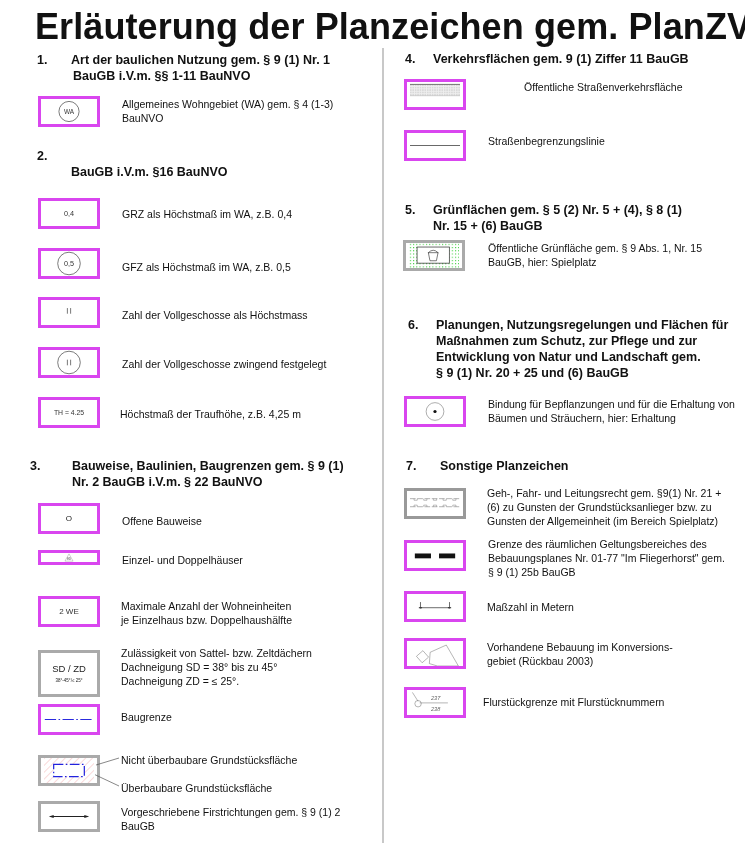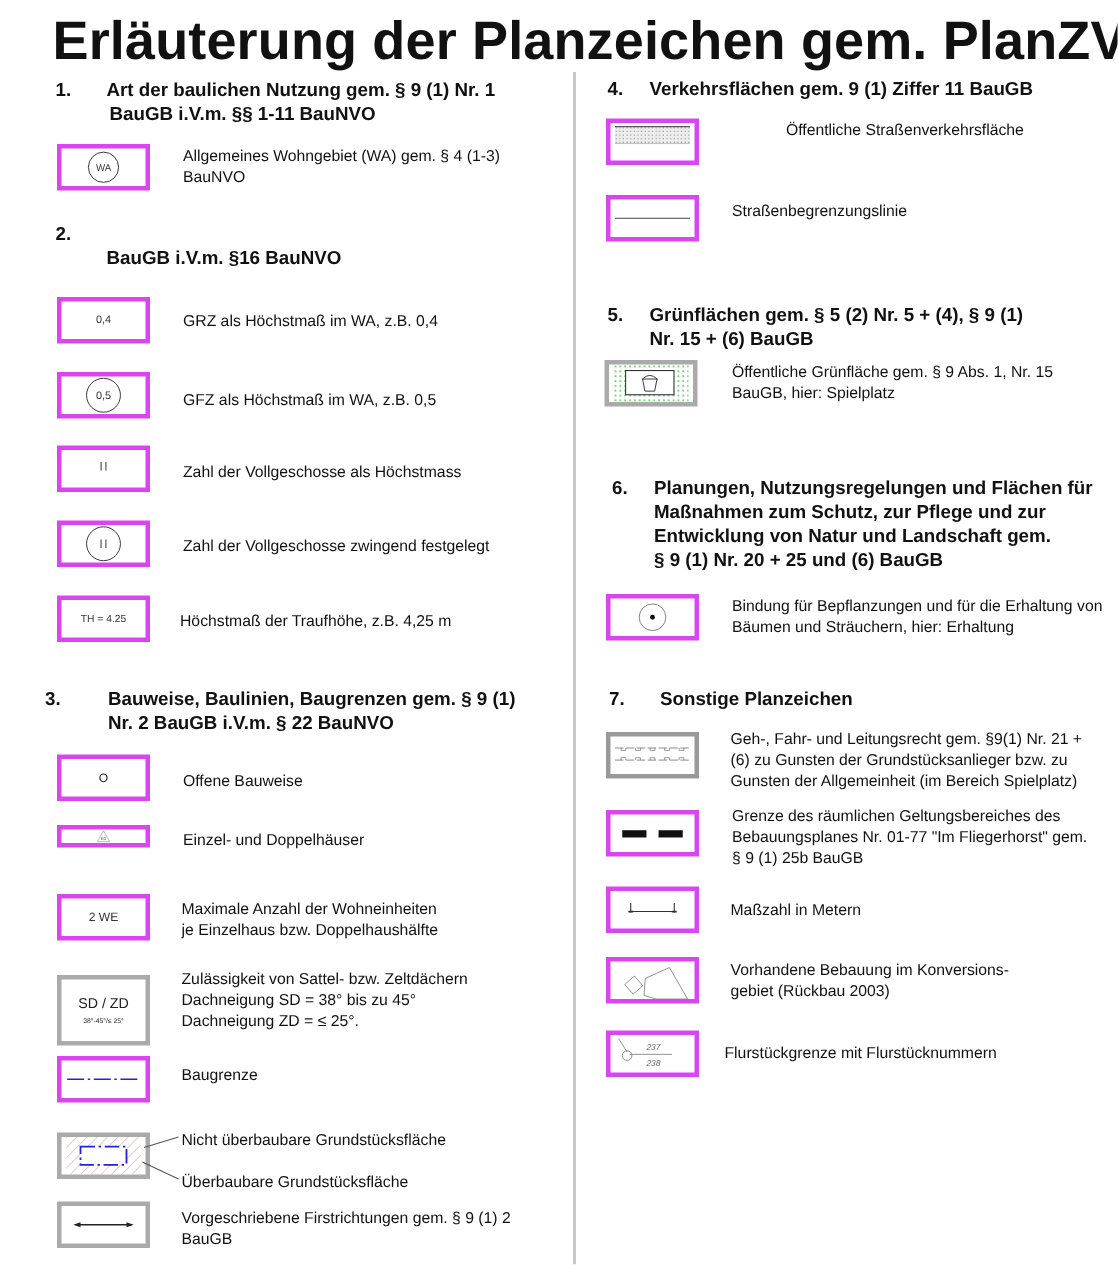--- a/index.html
+++ b/index.html
@@ -206,21 +206,21 @@
   <svg viewBox="0 0 62 31">
     <line x1="0" y1="15.5" x2="62" y2="15.5" stroke="#444" stroke-width="1"></line>
   </svg>
 </div>
 <div class="desc" style="left:488px; top:134px;">
   <div>Straßenbegrenzungslinie</div>
 </div>
 
 <div class="sec" style="left:405px; top:202px; width:330px; height:32px;">
   <span class="num">5.</span>
-  <span class="txt" style="left:28px;">Grünflächen gem. § 5 (2) Nr. 5 + (4), § 9 (1)</span>
+  <span class="txt" style="left:28px;">Grünflächen gem. § 5 (2) Nr. 5 + (4), § 8 (1)</span>
   <span class="txt" style="left:28px; top:16px;">Nr. 15 + (6) BauGB</span>
 </div>
 
 <div class="sym" style="left:403px; top:240px; width:62px; height:31px; border-color:#aaa;">
   <svg viewBox="0 0 62 31">
     <defs>
       <pattern id="gdots" width="4" height="4" patternUnits="userSpaceOnUse">
         <rect x="1" y="1" width="1.3" height="1.3" fill="#33cc33"></rect>
       </pattern>
     </defs>

